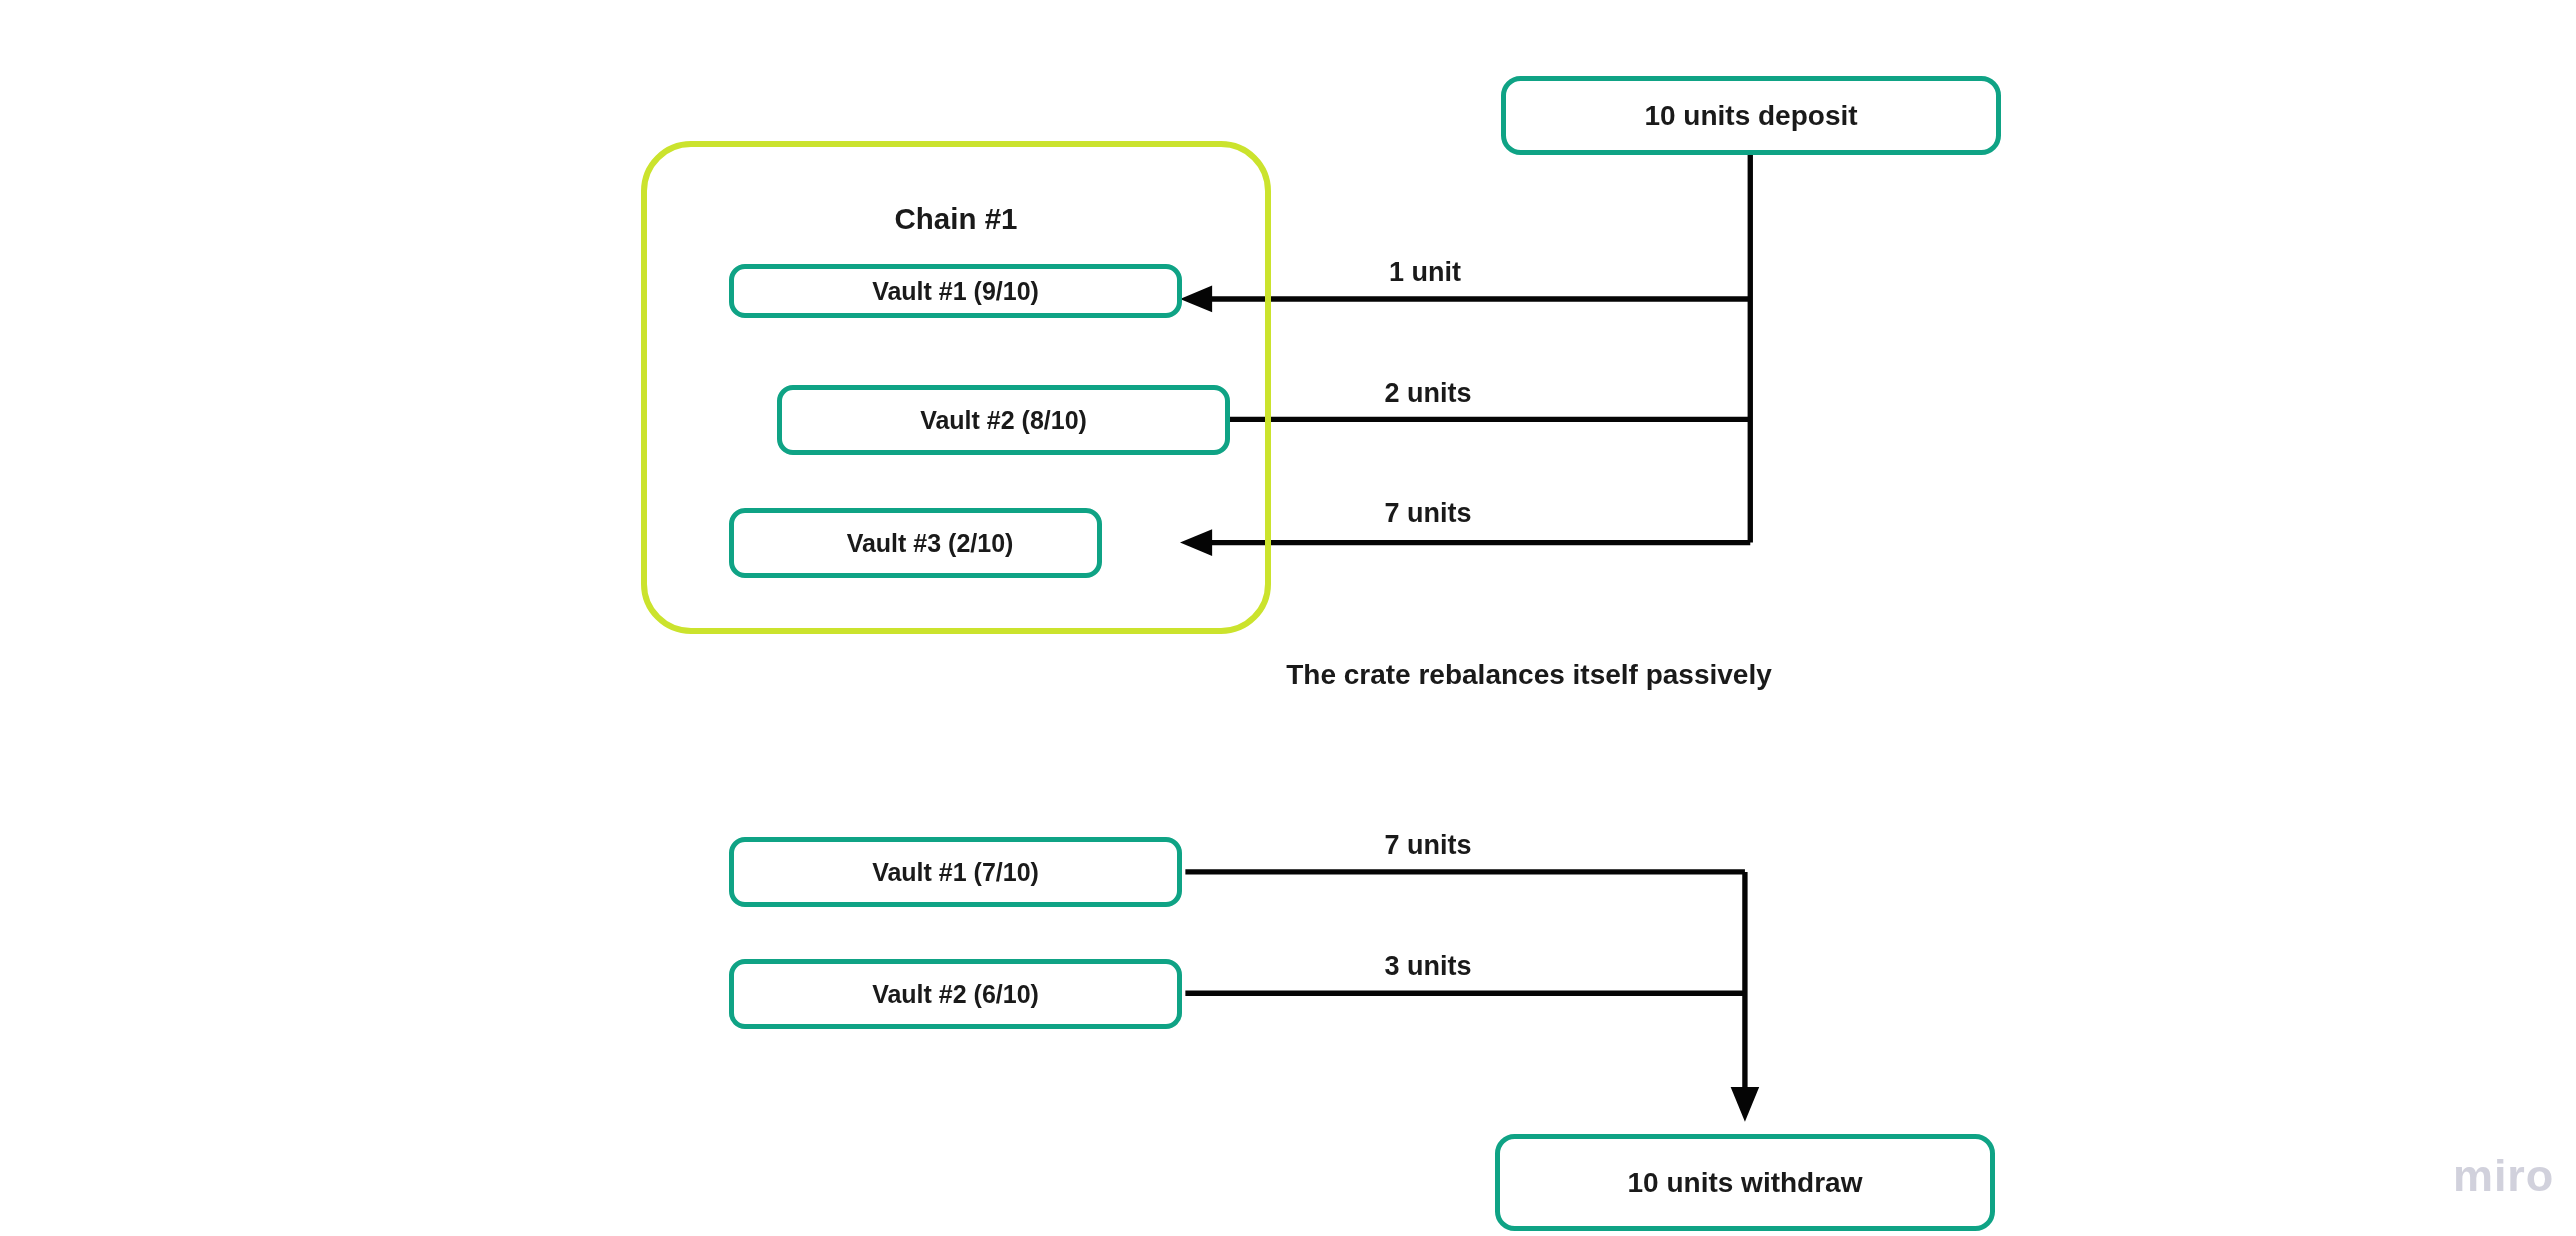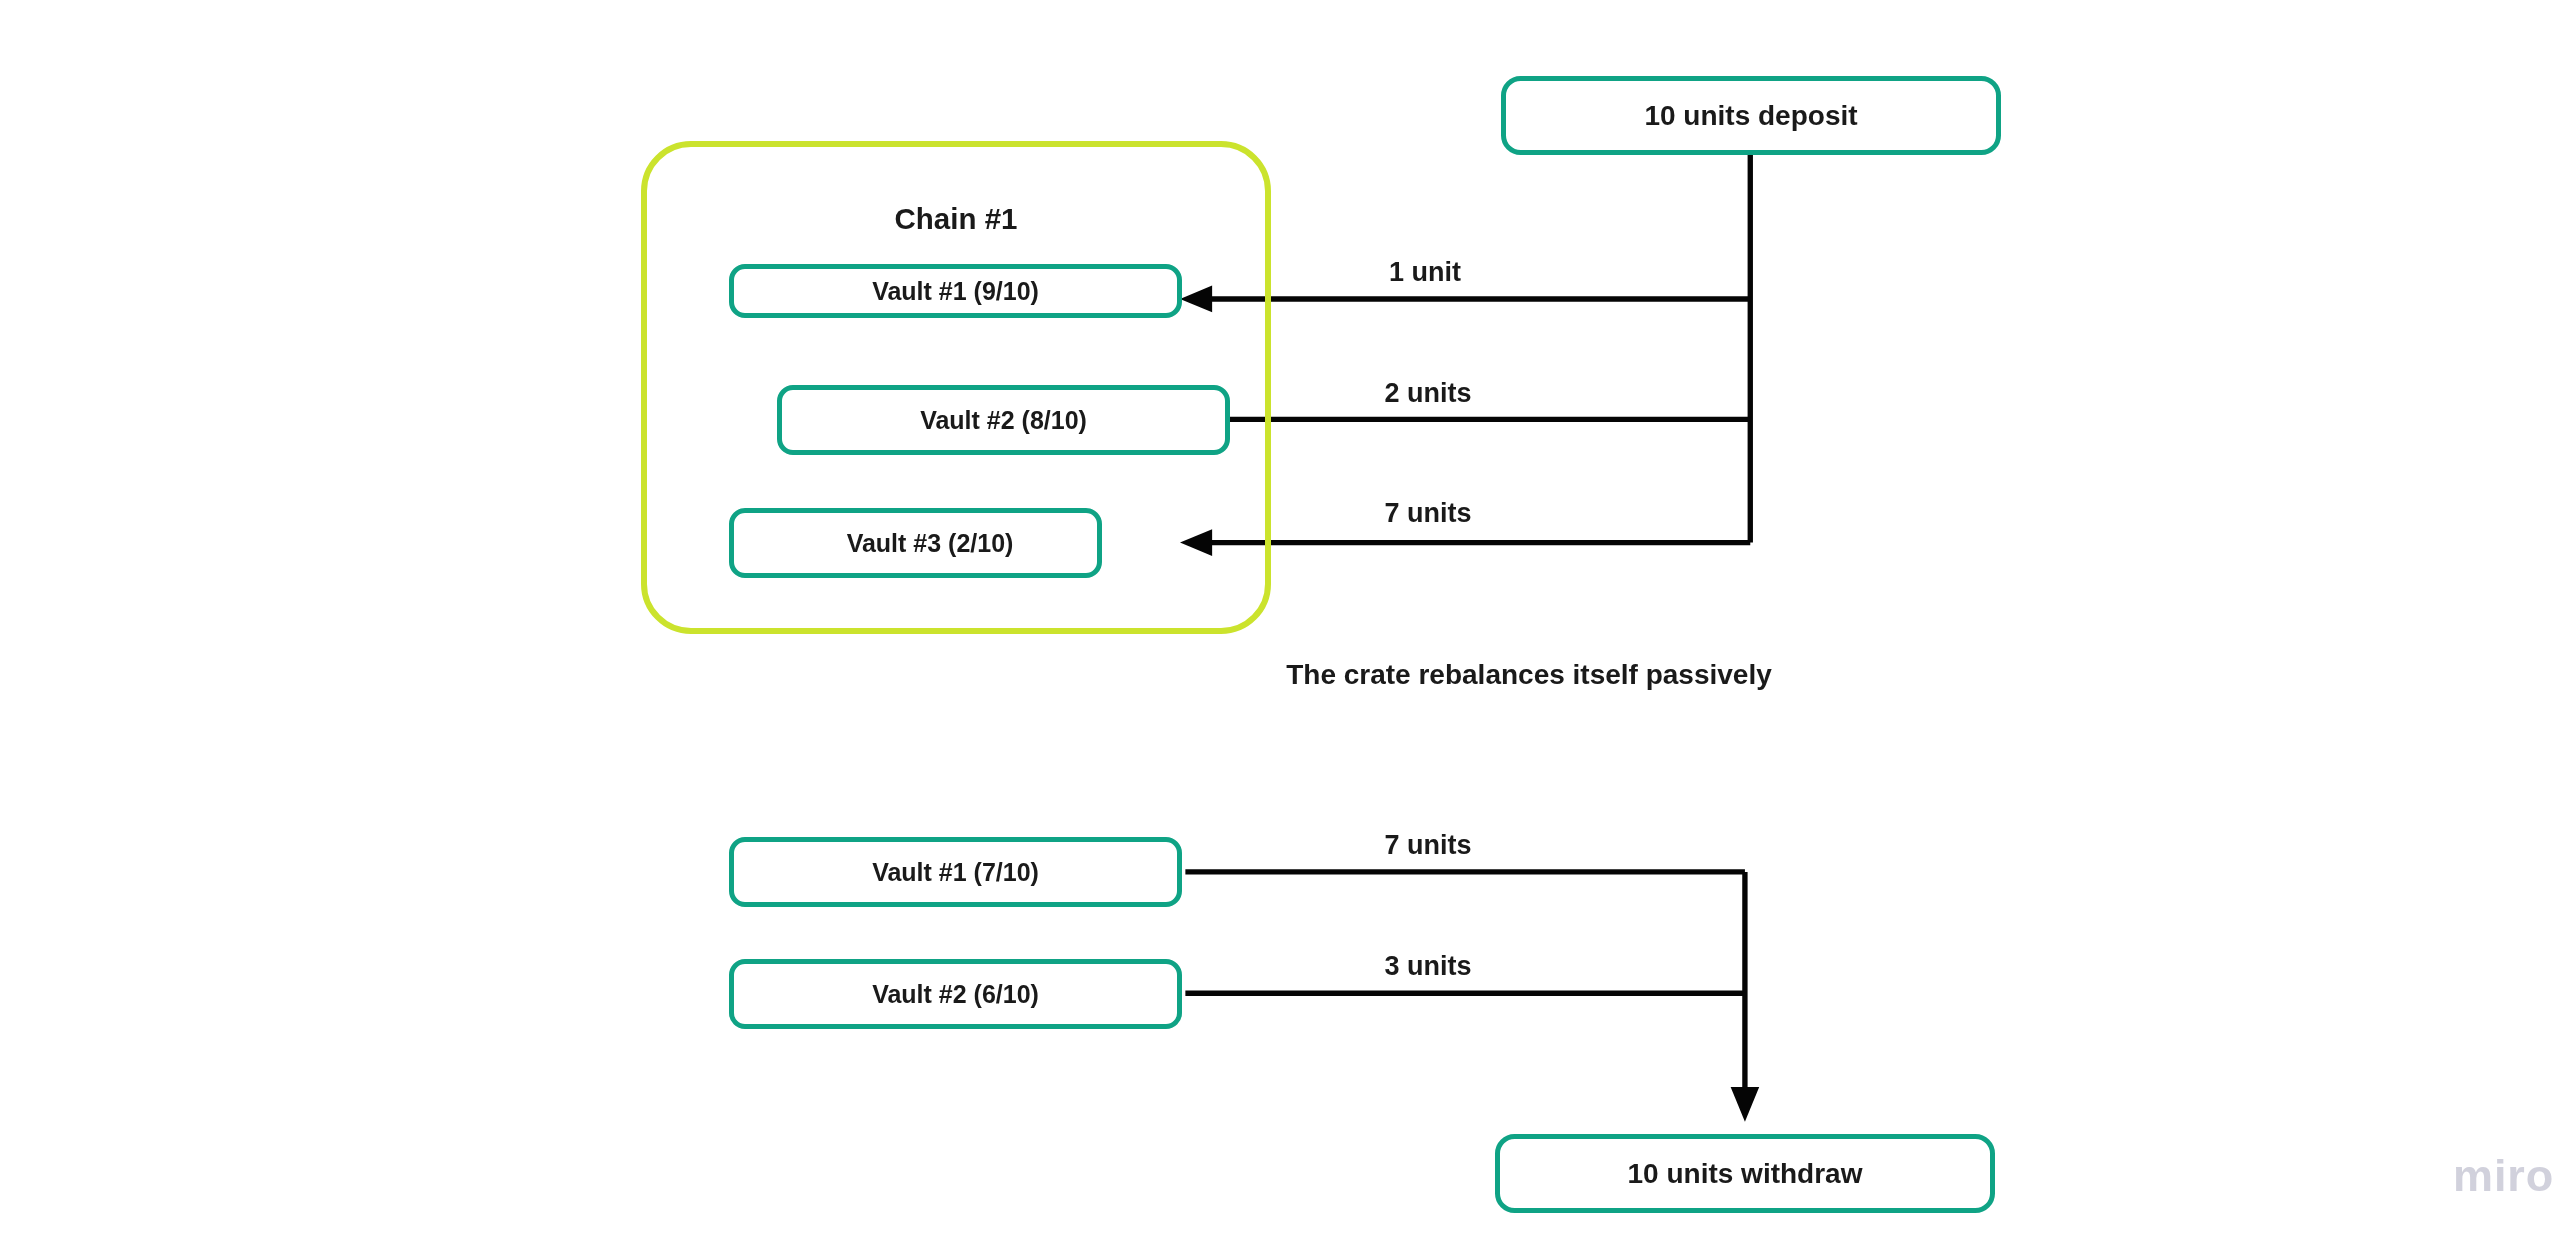--- a/index.html
+++ b/index.html
@@ -152,20 +152,20 @@
   <div class="teal-box" style="left:729px; top:837px; width:453px; height:70px;">
     <span>Vault #1 (7/10)</span>
   </div>
   <div class="teal-box" style="left:729px; top:959px; width:453px; height:70px;">
     <span>Vault #2 (6/10)</span>
   </div>
 
   <div class="edge-label" style="left:1428px; top:830px;">7 units</div>
   <div class="edge-label" style="left:1428px; top:951px;">3 units</div>
 
-  <div class="teal-box big" style="left:1495px; top:1134px; width:500px; height:79px;">
+  <div class="teal-box big" style="left:1495px; top:1134px; width:500px; height:97px;">
     <span>10 units withdraw</span>
   </div>
 
   <div class="watermark" style="left:2453px; top:1150px;">miro</div>
 
 </div>
 
 
 </body></html>

